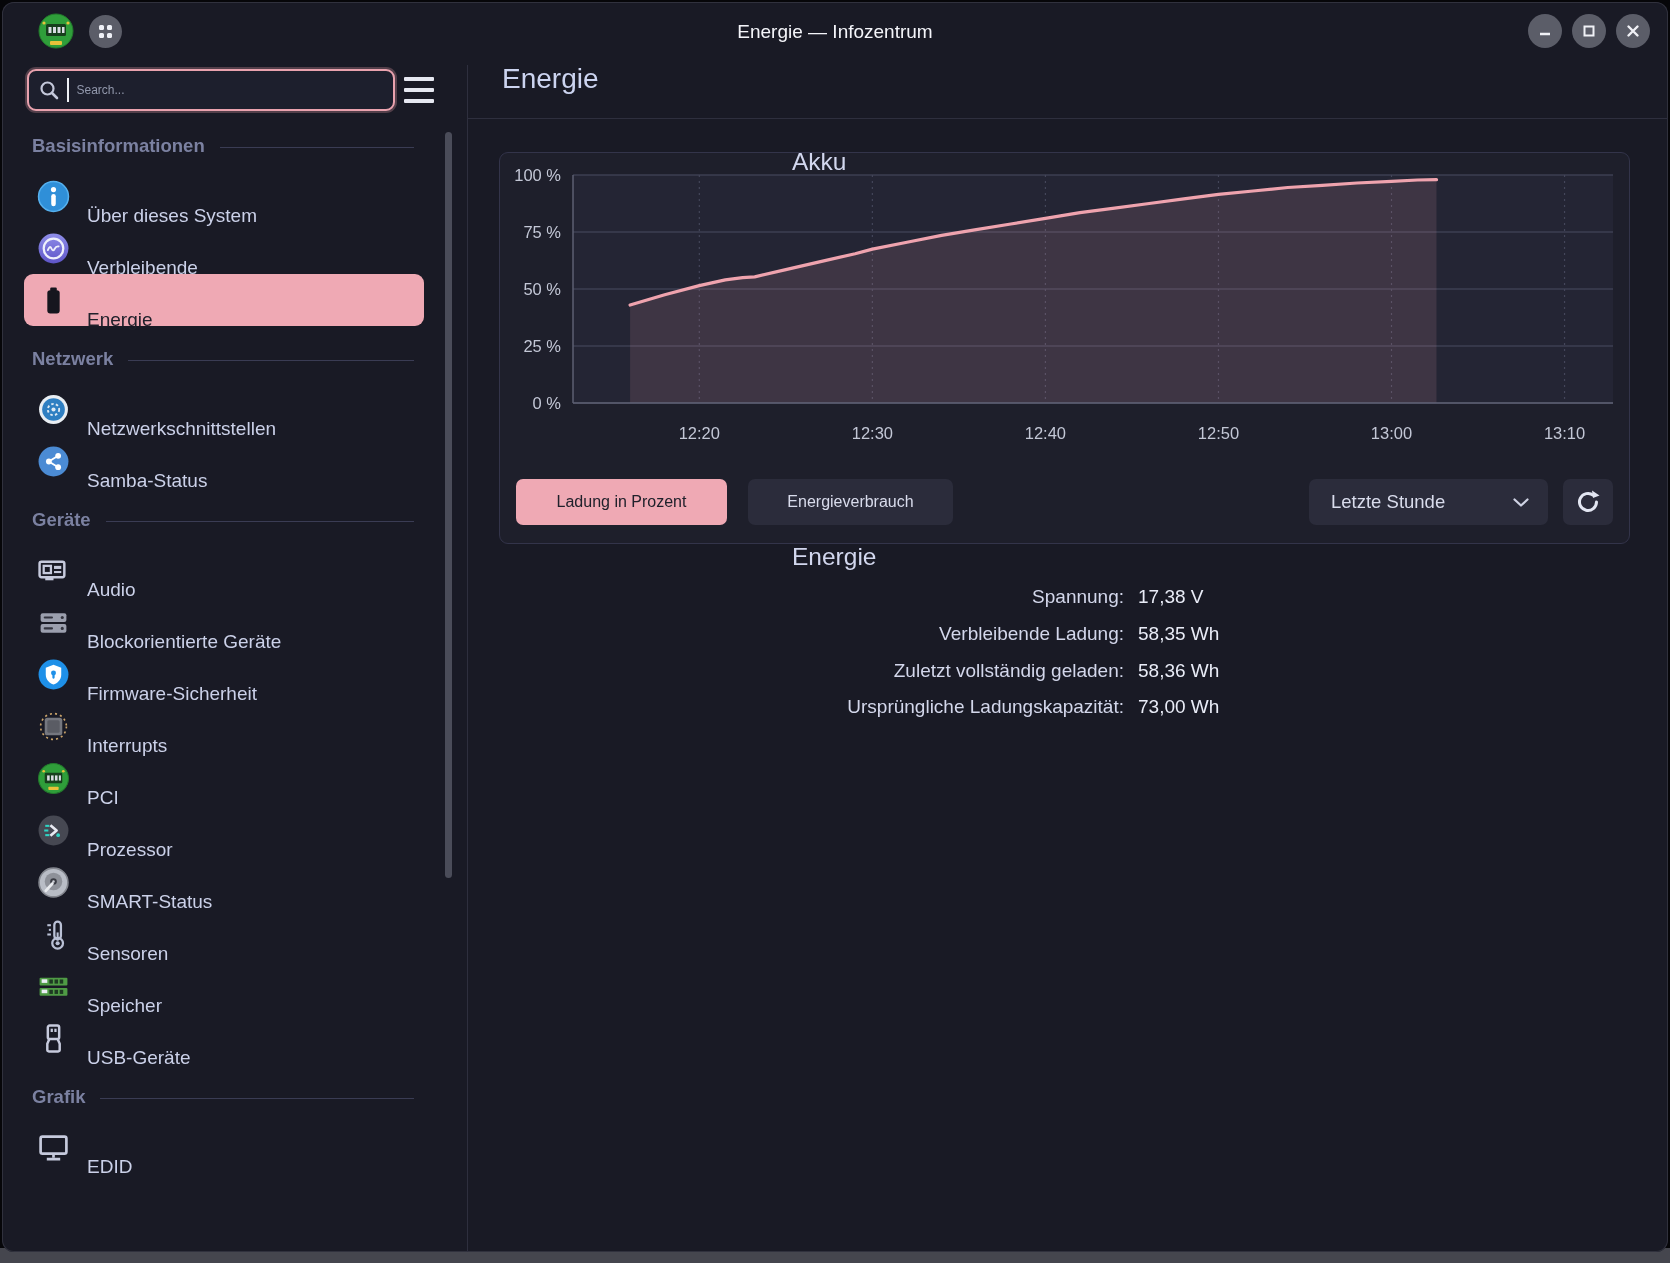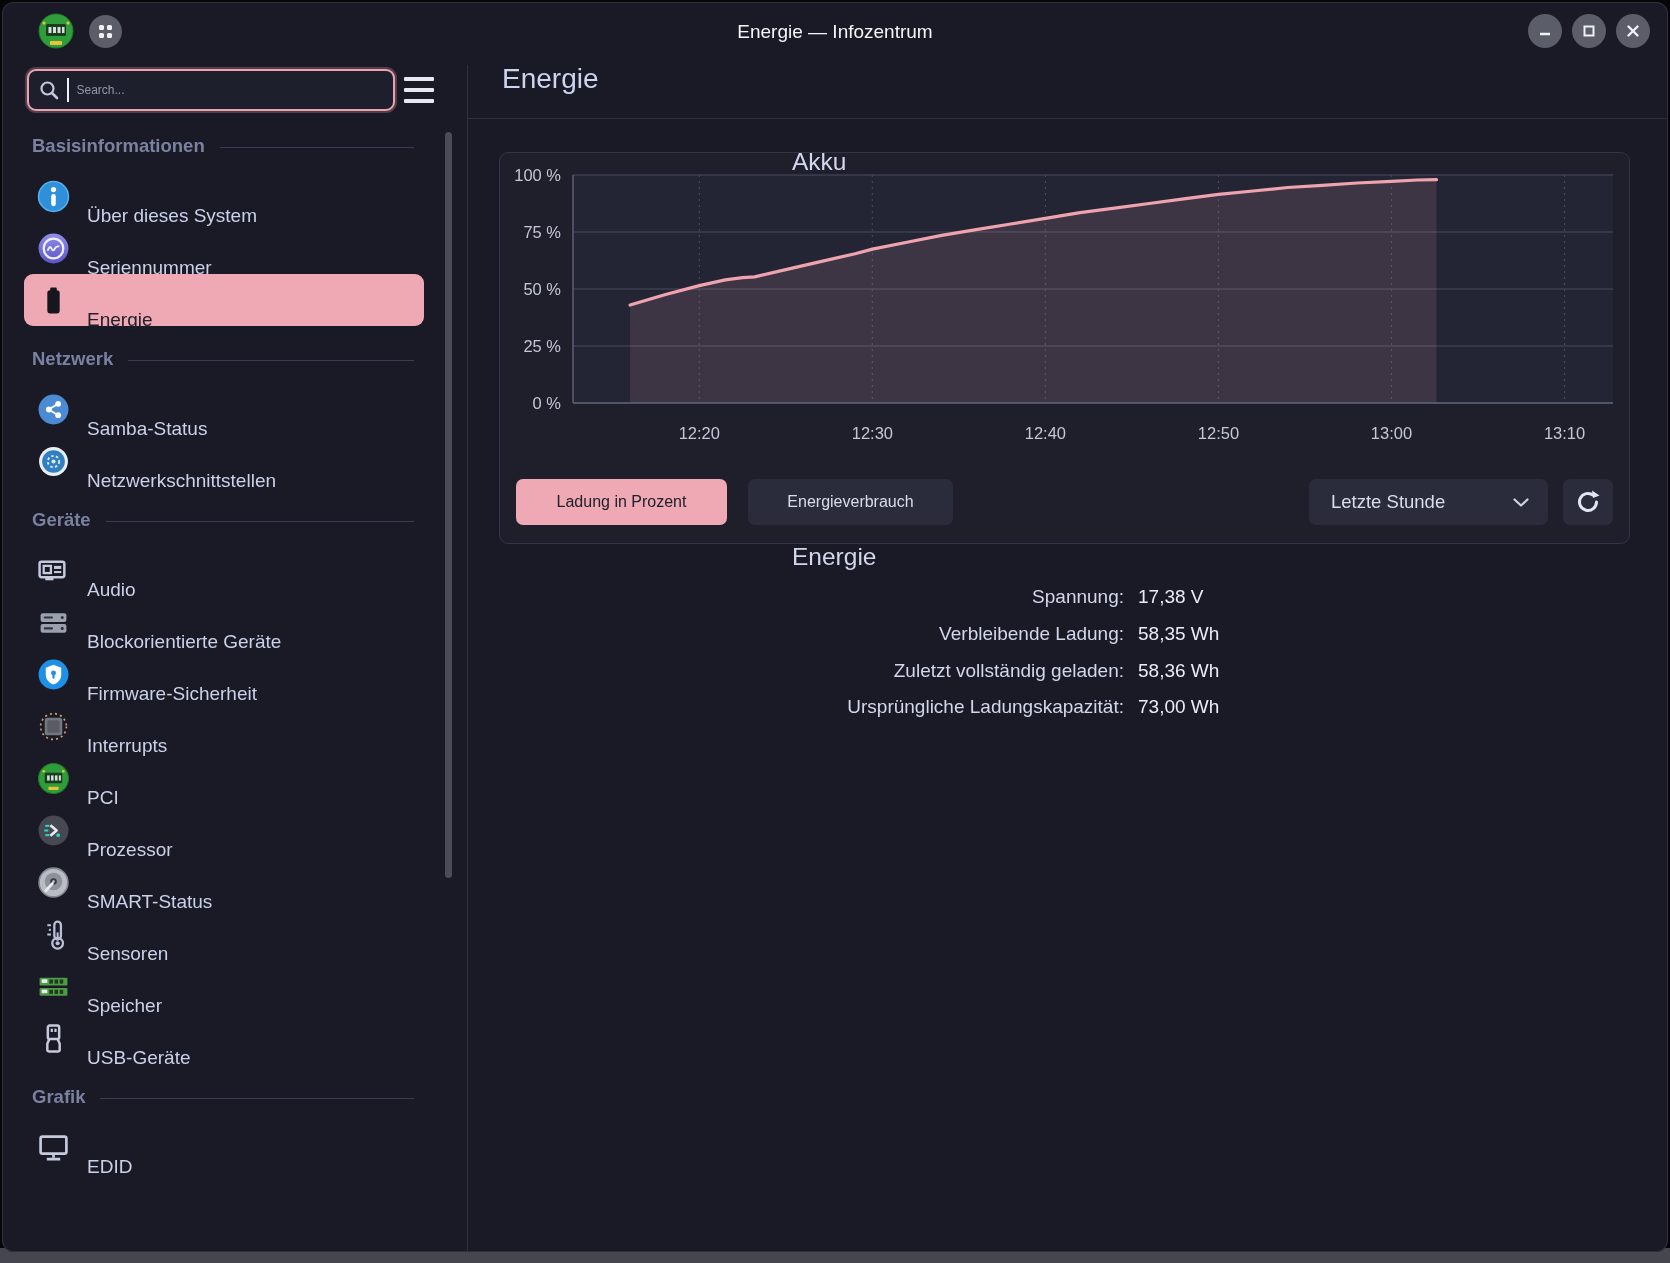--- a/index.html
+++ b/index.html
@@ -162,57 +162,57 @@
               <linearGradient id="smg" x1="0" y1="0" x2="0" y2="1">
                 <stop offset="0" stop-color="#8f8ee9"></stop>
                 <stop offset="1" stop-color="#5e55c8"></stop>
               </linearGradient>
             </defs>
             <circle cx="16" cy="16" r="14.5" fill="url(#smg)"></circle>
             <circle cx="16" cy="16" r="9.5" fill="none" stroke="#eef0fb" stroke-width="2.2"></circle>
             <path d="M10.5 17.5 q2-5 3.5-1.5 t3 0.5 t4-2.5" fill="none" stroke="#eef0fb" stroke-width="1.8" stroke-linecap="round"></path>
           </svg>
         </span>
-        <span class="side-label">Seriennummer</span>
+        <span class="side-label">Verbleibende</span>
       </div>
       <div class="side-item selected">
         <span class="side-icon">
           <svg viewBox="0 0 32 32">
             <rect x="12.8" y="3.5" width="6.4" height="3.5" rx="1.2" fill="#16161e"></rect>
             <rect x="10" y="6" width="12" height="22.5" rx="2.8" fill="#16161e"></rect>
           </svg>
         </span>
         <span class="side-label">Energie</span>
       </div>
       <div class="side-section-header">
         <span class="txt">Netzwerk</span>
         <span class="line"></span>
+      </div>
+      <div class="side-item">
+        <span class="side-icon">
+          <svg viewBox="0 0 32 32">
+            <circle cx="16" cy="16" r="14" fill="#e9eef3"></circle>
+            <circle cx="16" cy="16" r="11" fill="#2f7fc2"></circle>
+            <circle cx="16" cy="16" r="5.5" fill="none" stroke="#dfeaf4" stroke-width="1.8" stroke-dasharray="2.4 2.2"></circle>
+            <circle cx="16" cy="16" r="2" fill="#dfeaf4"></circle>
+          </svg>
+        </span>
+        <span class="side-label">Netzwerkschnittstellen</span>
       </div>
       <div class="side-item">
         <span class="side-icon">
           <svg viewBox="0 0 32 32">
             <circle cx="16" cy="16" r="14.5" fill="#4b8bd4"></circle>
             <path d="M20.5 10.5 L11.5 16 L20.5 21.5" stroke="#fff" stroke-width="1.8" fill="none"></path>
             <circle cx="11.5" cy="16" r="2.8" fill="#fff"></circle>
             <circle cx="20.5" cy="10.5" r="2.8" fill="#fff"></circle>
             <circle cx="20.5" cy="21.5" r="2.8" fill="#fff"></circle>
           </svg>
         </span>
         <span class="side-label">Samba-Status</span>
-      </div>
-      <div class="side-item">
-        <span class="side-icon">
-          <svg viewBox="0 0 32 32">
-            <circle cx="16" cy="16" r="14" fill="#e9eef3"></circle>
-            <circle cx="16" cy="16" r="11" fill="#2f7fc2"></circle>
-            <circle cx="16" cy="16" r="5.5" fill="none" stroke="#dfeaf4" stroke-width="1.8" stroke-dasharray="2.4 2.2"></circle>
-            <circle cx="16" cy="16" r="2" fill="#dfeaf4"></circle>
-          </svg>
-        </span>
-        <span class="side-label">Netzwerkschnittstellen</span>
       </div>
       <div class="side-section-header">
         <span class="txt">Geräte</span>
         <span class="line"></span>
       </div>
       <div class="side-item">
         <span class="side-icon">
           <svg viewBox="0 0 32 32">
             <rect x="2.5" y="7.5" width="24" height="15" rx="1.8" fill="none" stroke="#c6cadd" stroke-width="2.4"></rect>
             <rect x="6.5" y="11.5" width="7" height="7" fill="none" stroke="#c6cadd" stroke-width="2.2"></rect>

